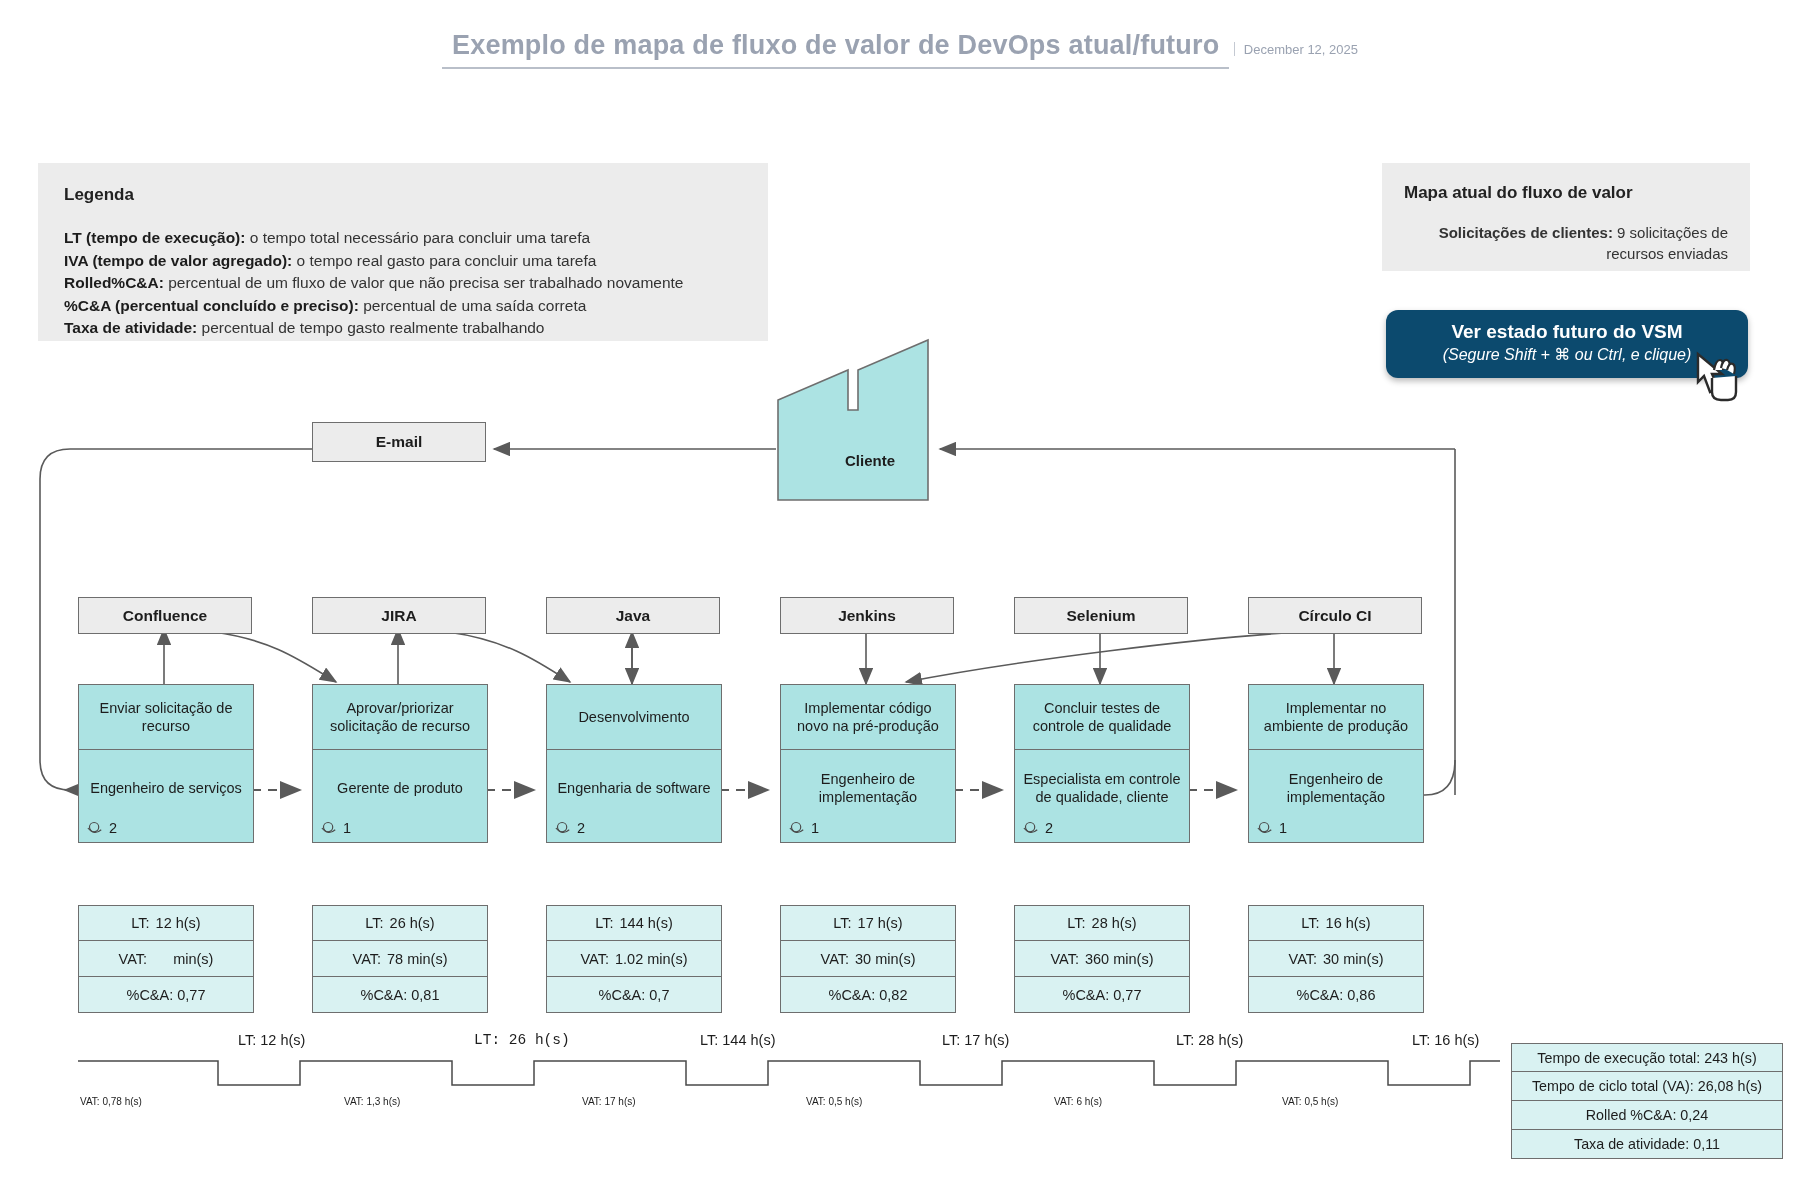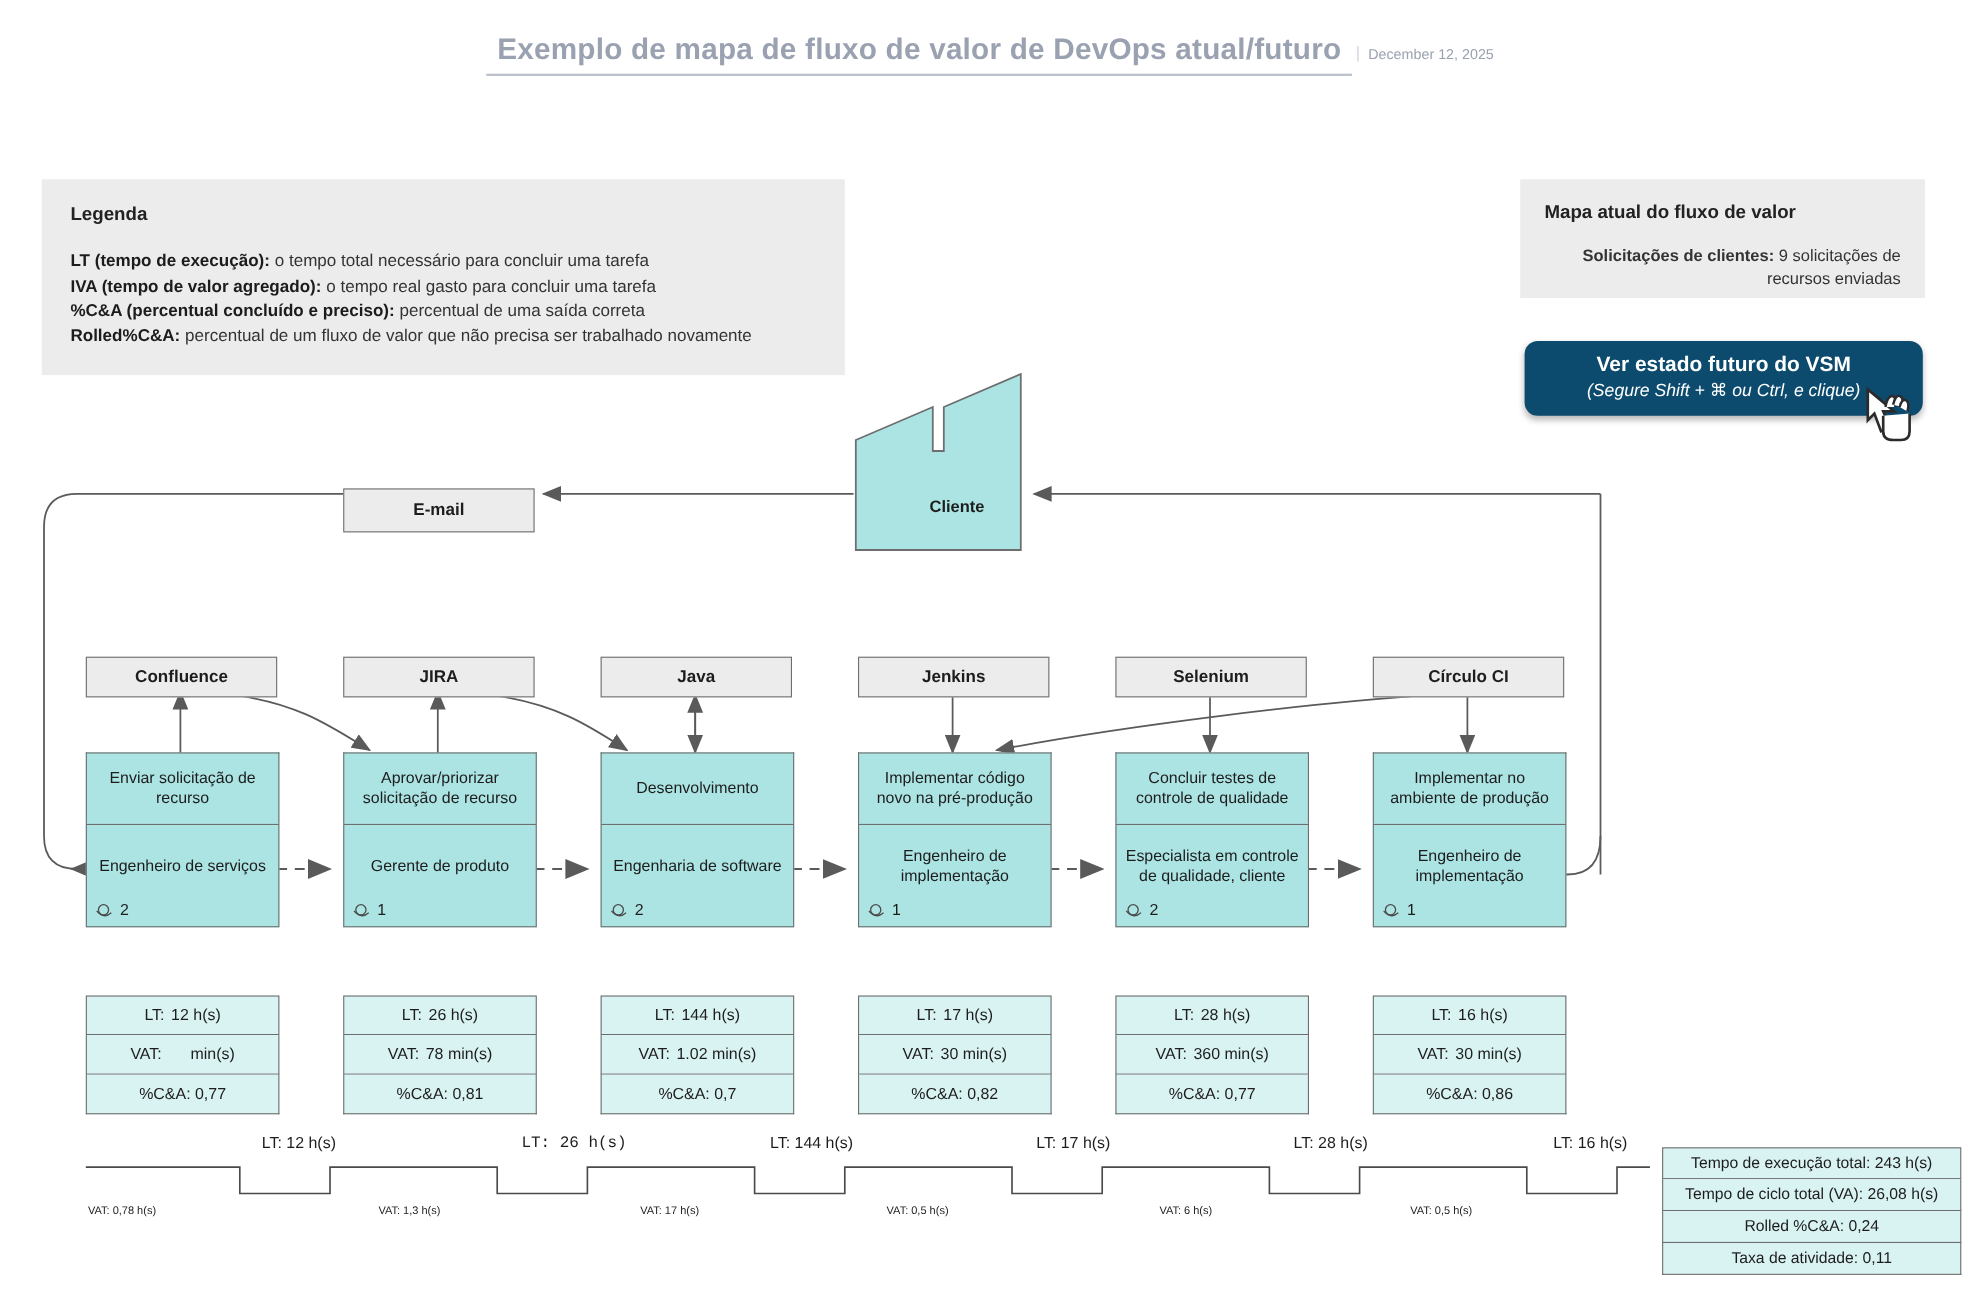--- a/index.html
+++ b/index.html
@@ -37,21 +37,21 @@
   #cta-sub{font-size:16px;font-style:italic;margin-top:2px;}
   #cursor{left:1690px;top:348px;width:54px;height:56px;}
 
   
   #diagram{left:0;top:0;width:1800px;height:1185px;pointer-events:none;}
 
   
   .sysbox{background:#ececec;border:1px solid #6e6e6e;text-align:center;
           font-size:15.5px;font-weight:bold;color:#1d1d1d;
           display:flex;align-items:center;justify-content:center;}
-  .email-box{left:312px;top:444px;width:172px;height:38px;}
+  .email-box{left:312px;top:422px;width:172px;height:38px;}
 
   .cliente-label{left:780px;top:452px;width:180px;text-align:center;
       font-size:15px;font-weight:bold;color:#1d1d1d;}
 
   .proc{width:176px;}
   .proc-top{background:#ace3e3;border:1px solid #6e6e6e;border-bottom:none;height:65px;
       display:flex;align-items:center;justify-content:center;text-align:center;
       font-size:14.5px;line-height:18px;color:#1d1d1d;padding:0 6px;box-sizing:border-box;}
   .proc-bot{background:#ace3e3;border:1px solid #6e6e6e;height:94px;position:relative;
       display:flex;align-items:center;justify-content:center;text-align:center;
@@ -89,22 +89,23 @@
   <div id="doc-date">
     <span class="bar"></span><span>December 12, 2025</span>
   </div>
 </div>
 
 <div class="abs" id="legend">
   <div id="legend-inner">
     <div id="legend-title">Legenda</div>
     <div class="legend-line"><b>LT (tempo de execução):</b><span> o tempo total necessário para concluir uma tarefa</span></div>
     <div class="legend-line"><b>IVA (tempo de valor agregado):</b><span> o tempo real gasto para concluir uma tarefa</span></div>
+    <div class="legend-line"><b>Rolled%C&amp;A:</b><span> percentual de um fluxo de valor que não precisa ser trabalhado novamente</span></div>
     <div class="legend-line"><b>%C&amp;A (percentual concluído e preciso):</b><span> percentual de uma saída correta</span></div>
-    <div class="legend-line"><b>Rolled%C&amp;A:</b><span> percentual de um fluxo de valor que não precisa ser trabalhado novamente</span></div>
+    <div class="legend-line"><b>Taxa de atividade:</b><span> percentual de tempo gasto realmente trabalhando</span></div>
   </div>
 </div>
 
 <div class="abs" id="info">
   <div id="info-inner">
     <div id="info-title">Mapa atual do fluxo de valor</div>
     <div id="info-body"><b>Solicitações de clientes:</b><span> 9 solicitações de recursos enviadas</span></div>
   </div>
 </div>
 

